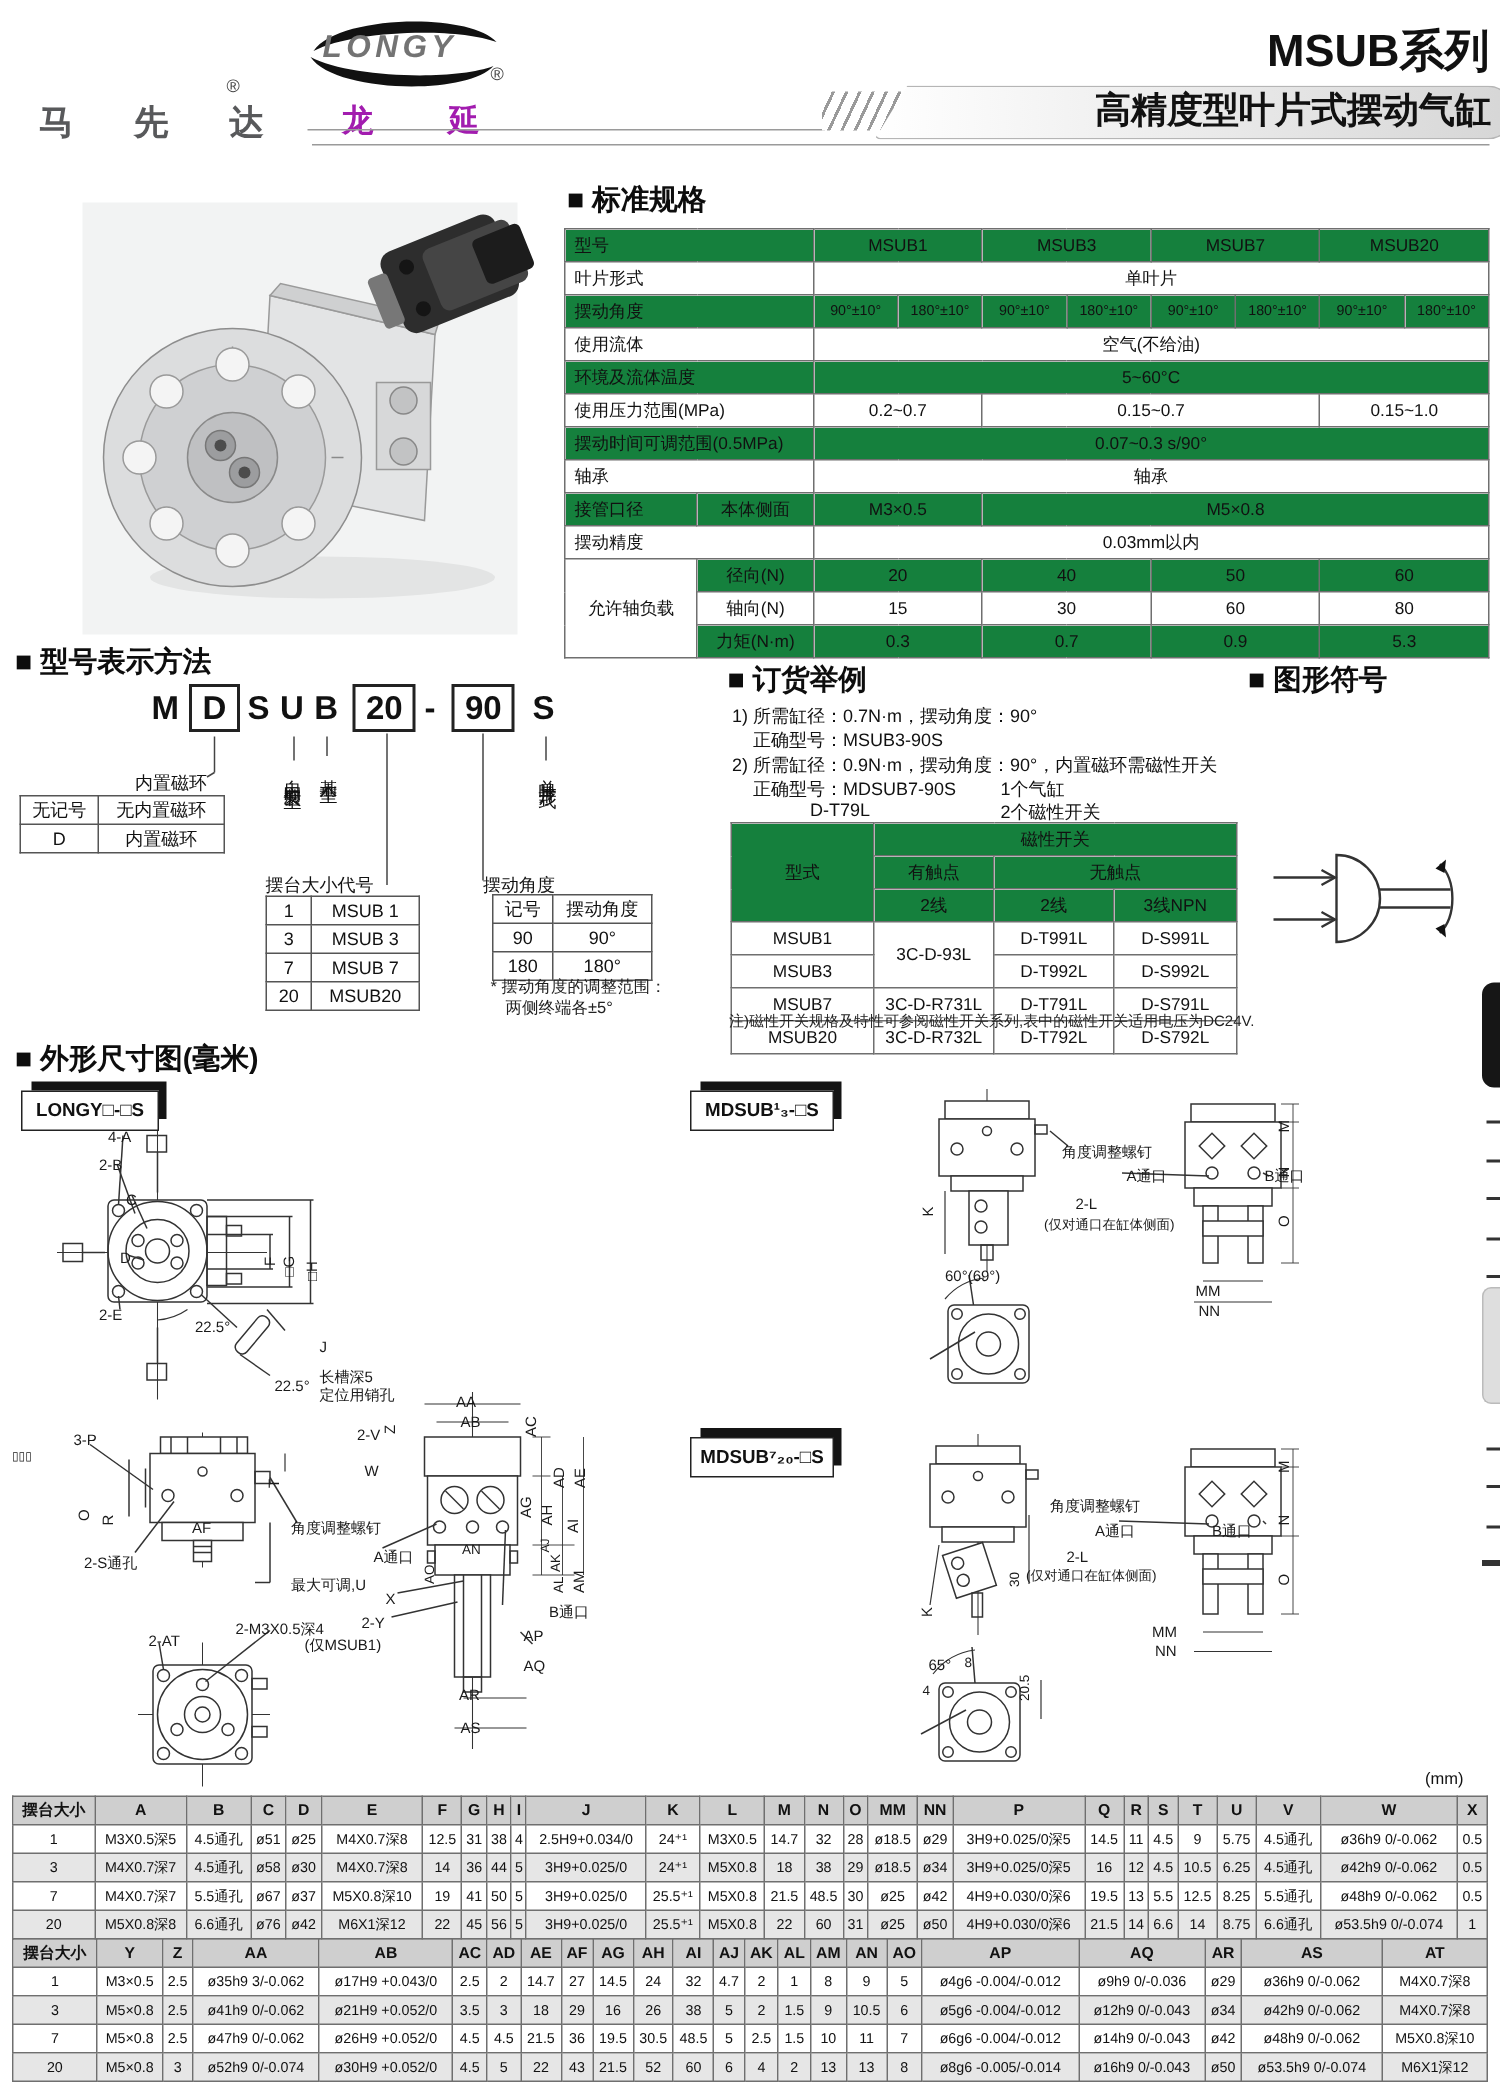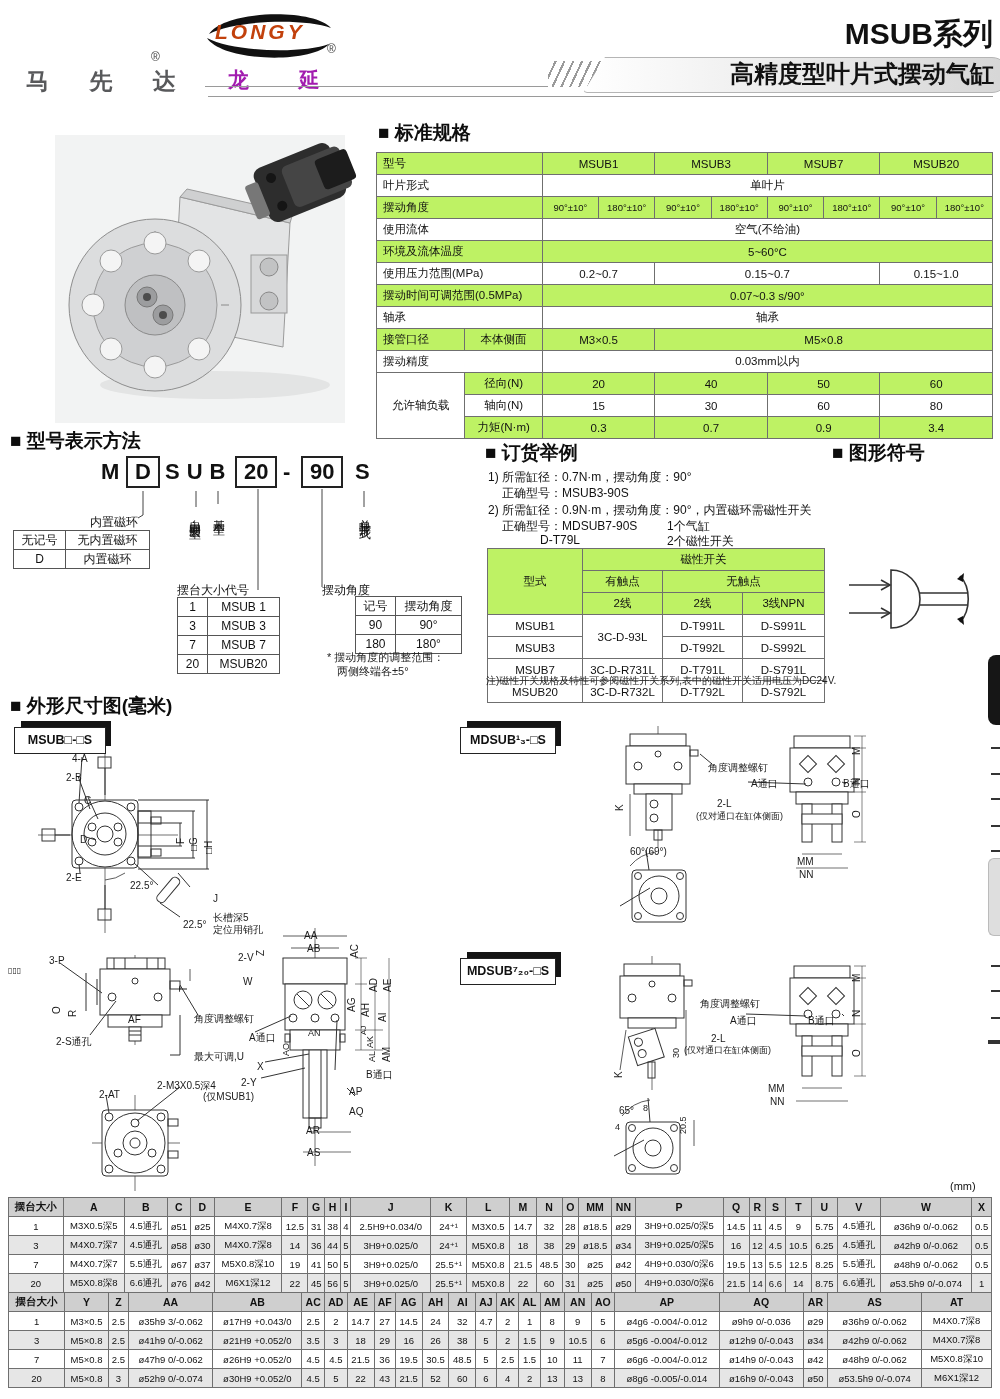--- a/index.html
+++ b/index.html
@@ -18,21 +18,21 @@
           border:1px solid #b5b5b5;border-radius:4px 17px 17px 4px;height:34px;width:410px;
           clip-path:polygon(22px 0,100% 0,100% 100%,0 100%);
           text-align:right;font-size:24px;font-weight:bold;line-height:32px;padding-right:14px;}
   .hatch{width:78px;height:26px;background:repeating-linear-gradient(115deg,#fff 0 6px,#9a9a9a 6px 8px);}
   .hline{border-top:1.5px solid #9a9a9a;height:0;}
   
   table.dt{border-collapse:collapse;table-layout:fixed;}
   table.dt td{border:1px solid #6f6f6f;text-align:center;font-size:11.5px;padding:1px 2px;
               height:19px;color:#111;overflow:hidden;white-space:nowrap;}
   table.dt td.left{text-align:left;padding-left:6px;}
-  table.dt td.sh{background:#bef264;}
+  table.dt td.sh{background:#15803d;}
   table.dt td.small{font-size:9.5px;padding:1px 0;}
   table.mini{border-collapse:collapse;padding-left:12px;}
   table.mini td{border:1px solid #555;font-size:12px;text-align:center;height:18px;padding:0 4px;white-space:nowrap;}
   table.dim{border-collapse:collapse;width:984px;}
   table.dim td{border:1px solid #6f6f6f;font-size:9.5px;text-align:center;padding:1px 1px;height:16px;
                white-space:nowrap;overflow:hidden;}
   table.dim tr.hd td{background:#cfcfcf;font-weight:bold;font-size:10.5px;}
   table.dim tr.sh td{background:#e6e6e6;}
   
   .code-tok{position:absolute;font-size:22px;font-weight:bold;}
@@ -53,21 +53,21 @@
 
 <div class="page">
 
   <span class="abs reg" style="left:151px;top:50px;">®</span>
   <div class="abs mxd-cn" style="left:26px;top:66px;">马 先 达</div>
 
   <svg class="abs" style="left:195px;top:6px;" width="150" height="58" viewBox="0 0 150 58">
     <path d="M14,28 C30,4 118,2 136,22 C110,12 40,14 14,28 Z" fill="#111"></path>
     <path d="M12,32 C28,56 116,58 134,38 C108,48 38,46 12,32 Z" fill="#111"></path>
   </svg>
-  <div class="abs" style="left:215px;top:20px;font-size:21px;font-weight:bold;font-style:italic;letter-spacing:3px;color:#c2410c;">LONGY</div>
+  <div class="abs" style="left:215px;top:20px;font-size:21px;font-weight:bold;font-style:italic;letter-spacing:3px;color:#737373;">LONGY</div>
   <span class="abs reg" style="left:327px;top:42px;">®</span>
   <div class="abs longy-cn" style="left:228px;top:66px;">龙 延</div>
 
   <div class="abs series-title" style="left:703px;top:14px;">MSUB系列</div>
   <div class="abs hline" style="left:205px;top:86px;width:345px;"></div>
   <div class="abs hatch" style="left:548px;top:61px;"></div>
   <div class="abs banner" style="left:583px;top:57px;">高精度型叶片式摆动气缸</div>
   <div class="abs hline" style="left:208px;top:96px;width:785px;border-top-width:1px;"></div>
 
   <svg class="abs" style="left:55px;top:135px;" width="290" height="288" viewBox="0 0 290 288">
@@ -192,21 +192,21 @@
           <td colspan="2">15</td>
           <td colspan="2">30</td>
           <td colspan="2">60</td>
           <td colspan="2">80</td>
         </tr>
         <tr>
           <td class="sh">力矩(N·m)</td>
           <td colspan="2" class="sh">0.3</td>
           <td colspan="2" class="sh">0.7</td>
           <td colspan="2" class="sh">0.9</td>
-          <td colspan="2" class="sh">3.4</td>
+          <td colspan="2" class="sh">5.3</td>
         </tr>
       </tbody>
   </table>
 
   <div class="abs sec-title" style="left:10px;top:428px;">■ 型号表示方法</div>
   <span class="code-tok" style="left:101px;top:459px;">M</span>
   <span class="code-tok code-box" style="left:126px;top:456px;">D</span>
   <span class="code-tok" style="left:165px;top:459px;letter-spacing:7px;">SUB</span>
   <span class="code-tok code-box" style="left:235px;top:456px;">20</span>
   <span class="code-tok" style="left:283px;top:459px;">-</span>
@@ -263,21 +263,21 @@
           <td>7</td>
           <td>MSUB 7</td>
         </tr>
         <tr>
           <td>20</td>
           <td>MSUB20</td>
         </tr>
       </tbody>
   </table>
   <div class="abs" style="left:322px;top:582px;font-size:12px;">摆动角度</div>
-  <table class="abs mini" style="left:328px;top:596px;margin-left:27px;">
+  <table class="abs mini" style="left:328px;top:596px;">
     <colgroup>
         <col style="width:40px">
         <col style="width:66px">
       </colgroup>
     <tbody id="t3-body">
         <tr>
           <td>记号</td>
           <td>摆动角度</td>
         </tr>
         <tr>
@@ -361,21 +361,21 @@
       <line x1="75" y1="30" x2="122" y2="30"></line>
         <line x1="75" y1="42" x2="122" y2="42"></line>
       <path d="M115,13 C126,24 126,48 115,59"></path>
     </g>
     <polygon points="112,16 119,10 118,19" fill="#111"></polygon>
     <polygon points="112,56 119,62 118,53" fill="#111"></polygon>
   </svg>
 
   <div id="drawings">
     <div class="abs sec-title" style="left:10px;top:693px;">■ 外形尺寸图(毫米)</div>
-    <div class="dbox" style="left:14px;top:727px;width:90px;height:25px;">MSUB□-□S</div>
+    <div class="dbox" style="left:14px;top:727px;width:90px;height:25px;">LONGY□-□S</div>
     <div class="dbox" style="left:460px;top:727px;width:94px;height:25px;">MDSUB¹₃-□S</div>
     <div class="dbox" style="left:460px;top:958px;width:94px;height:25px;">MDSUB⁷₂₀-□S</div>
 
     <svg class="abs" style="left:30px;top:745px;" width="210" height="195" viewBox="0 0 210 195">
       <g fill="none" stroke="#333" stroke-width="1">
         <line x1="75" y1="8" x2="75" y2="188" stroke-width="0.7"></line>
         <line x1="8" y1="90" x2="148" y2="90" stroke-width="0.7"></line>
         <rect x="42" y="55" width="66" height="68" rx="4" fill="#fff"></rect>
         <circle cx="49" cy="62" r="4"></circle>
           <circle cx="101" cy="62" r="4"></circle>

